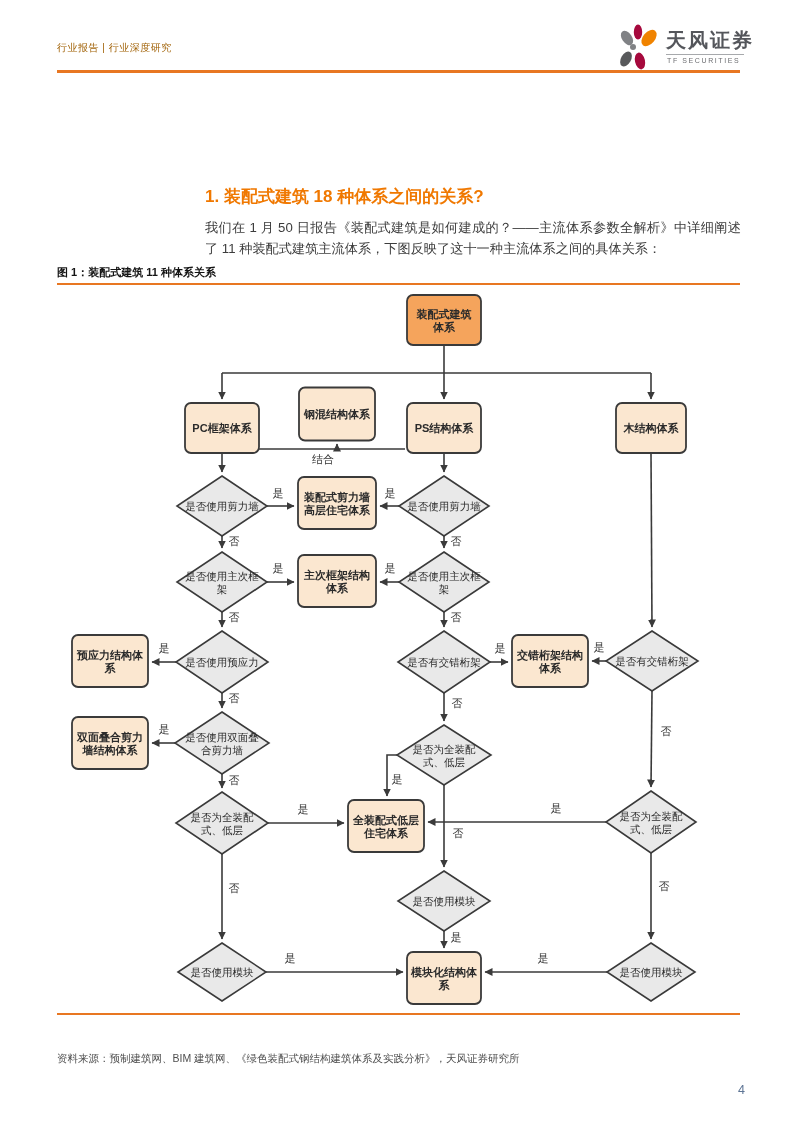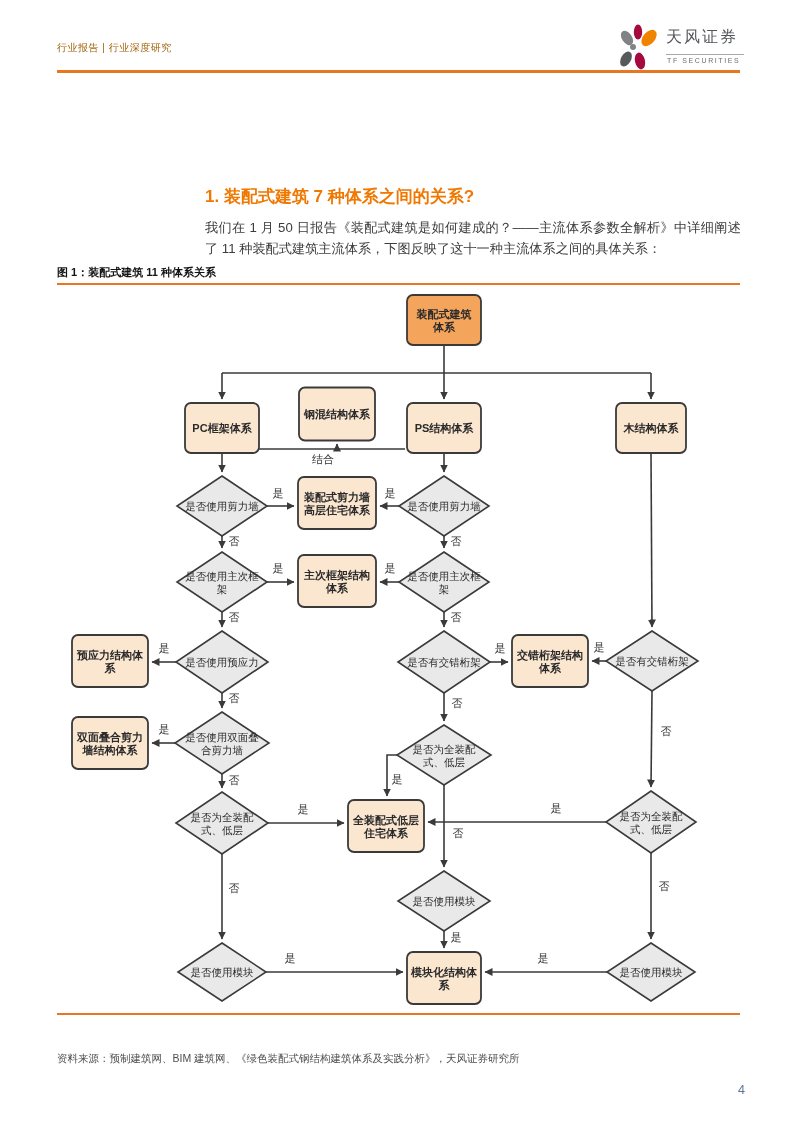--- a/index.html
+++ b/index.html
@@ -6,21 +6,21 @@
   html,body { background:#888; }
   .page {
     position:relative; width:793px; height:1122px; margin:0 auto;
     background:#ffffff; overflow:hidden;
     font-family:"Liberation Sans","DejaVu Sans",sans-serif;
     color:#3f3f3f;
   }
   .abs { position:absolute; }
   .header-cat { left:57px; top:41px; font-size:10px; font-weight:normal; color:#a16207; letter-spacing:.5px; }
   .logo-petals { left:613px; top:23px; width:50px; height:48px; }
-  .brand-name { left:666px; top:27px; font-size:16px; font-weight:normal; color:#54565b; letter-spacing:2px; }
+  .brand-name { left:666px; top:27px; font-size:20px; font-weight:bold; color:#54565b; letter-spacing:2px; }
   .brand-divider { left:666px; top:54px; width:78px; height:1px; background:#a7a9ac; }
   .brand-sub { left:667px; top:57px; font-size:7px; color:#6d6e71; letter-spacing:1.6px; }
   .rule-top { left:57px; top:70px; width:683px; height:3px; background:#e87722; }
   .para { left:205px; width:536px; font-size:13.2px; line-height:21.4px; text-align:justify; color:#3c3c3c; }
   .para1 { top:81px; }
   .heading { left:205px; top:185px; font-size:17px; font-weight:bold; color:#f07800; }
   .para2 { top:217px; }
   .fig-caption { left:57px; top:265px; font-size:11px; font-weight:bold; color:#141414; }
   .cap-rule { left:57px; top:283px; width:683px; height:2px; background:#e87722; }
   .flow-svg { left:0; top:0; width:793px; height:1122px; }
@@ -43,21 +43,21 @@
     <ellipse cx="13" cy="36" rx="5" ry="8" transform="rotate(30 13 36)" fill="#58595b"></ellipse>
     <ellipse cx="27" cy="38" rx="5" ry="8.5" transform="rotate(-12 27 38)" fill="#a6093d"></ellipse>
   </svg>
   <div class="abs brand-name">天风证券</div>
   <div class="abs brand-divider"></div>
   <div class="abs brand-sub">TF SECURITIES</div>
 
   <div class="abs rule-top"></div>
 
 
-  <div class="abs heading">1. 装配式建筑 7 种体系之间的关系?</div>
+  <div class="abs heading">1. 装配式建筑 18 种体系之间的关系?</div>
 
   <div class="abs para para2">我们在 1 月 50 日报告《装配式建筑是如何建成的？——主流体系参数全解析》中详细阐述了 11 种装配式建筑主流体系，下图反映了这十一种主流体系之间的具体关系：</div>
 
   <div class="abs fig-caption">图 1：装配式建筑 11 种体系关系</div>
   <div class="abs cap-rule"></div>
 
   <svg id="flow" class="abs flow-svg" viewBox="0 0 793 1122">
       <defs>
         <marker id="arr" markerWidth="9" markerHeight="9" refX="7.5" refY="4" orient="auto" markerUnits="userSpaceOnUse">
           <path d="M0,0 L8,4 L0,8 Z" fill="#3a3a3a"></path>

